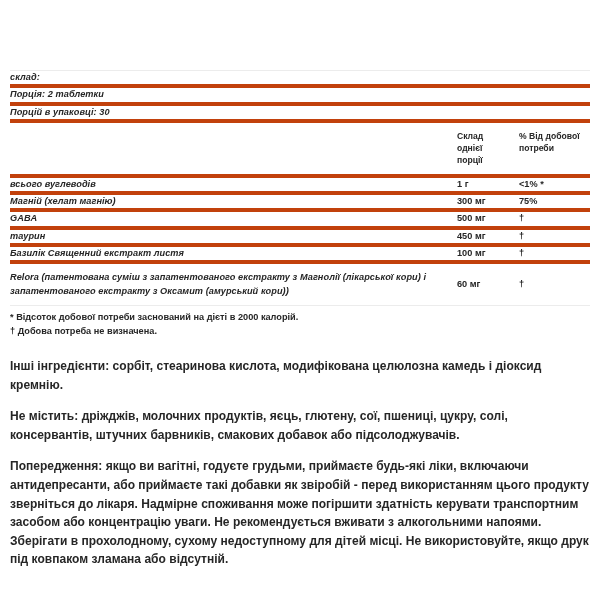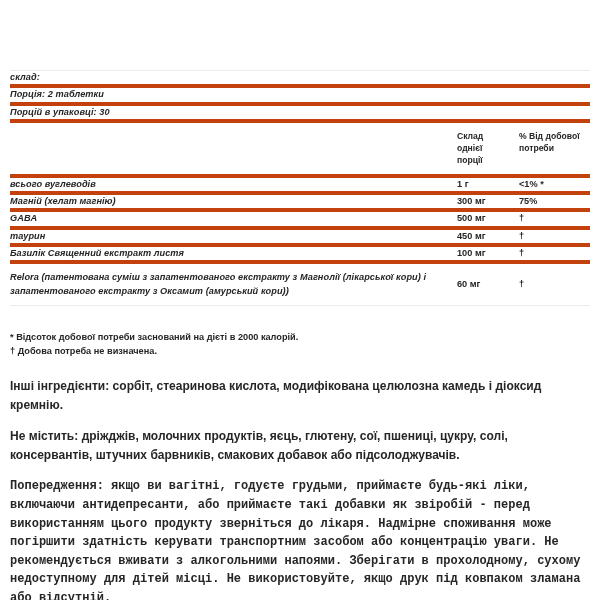--- a/index.html
+++ b/index.html
@@ -70,39 +70,39 @@
 
   .head-amount span,
   .head-dv span { display: block; }
 
   .tall-row .cell-name { padding-top: 7px; padding-bottom: 7px; }
 
   
   .footnotes {
     border-top: 1px solid #ececec;
     width: 580px;
-    padding-top: 25px;
+    padding-top: 5px;
     padding-bottom: 8px;
   }
   .footnotes div {
     font-size: 9.2px;
     font-weight: bold;
     line-height: 1.52;
   }
 
   
   .paras { width: 580px; margin-top: 10px; }
   .para {
     font-size: 12px;
     font-weight: bold;
     line-height: 1.55;
     margin: 0 0 13px 0;
     letter-spacing: 0.02px;
   }
-  .para.last { margin-bottom: 0; font-family: Liberation Mono, monospace; }
+  .para.last { margin-bottom: 0; }
 </style>
 </head>
 <body>
 
 <div class="page">
 
   <table class="facts">
     <colgroup>
       <col class="col-name">
       <col class="col-amount">

